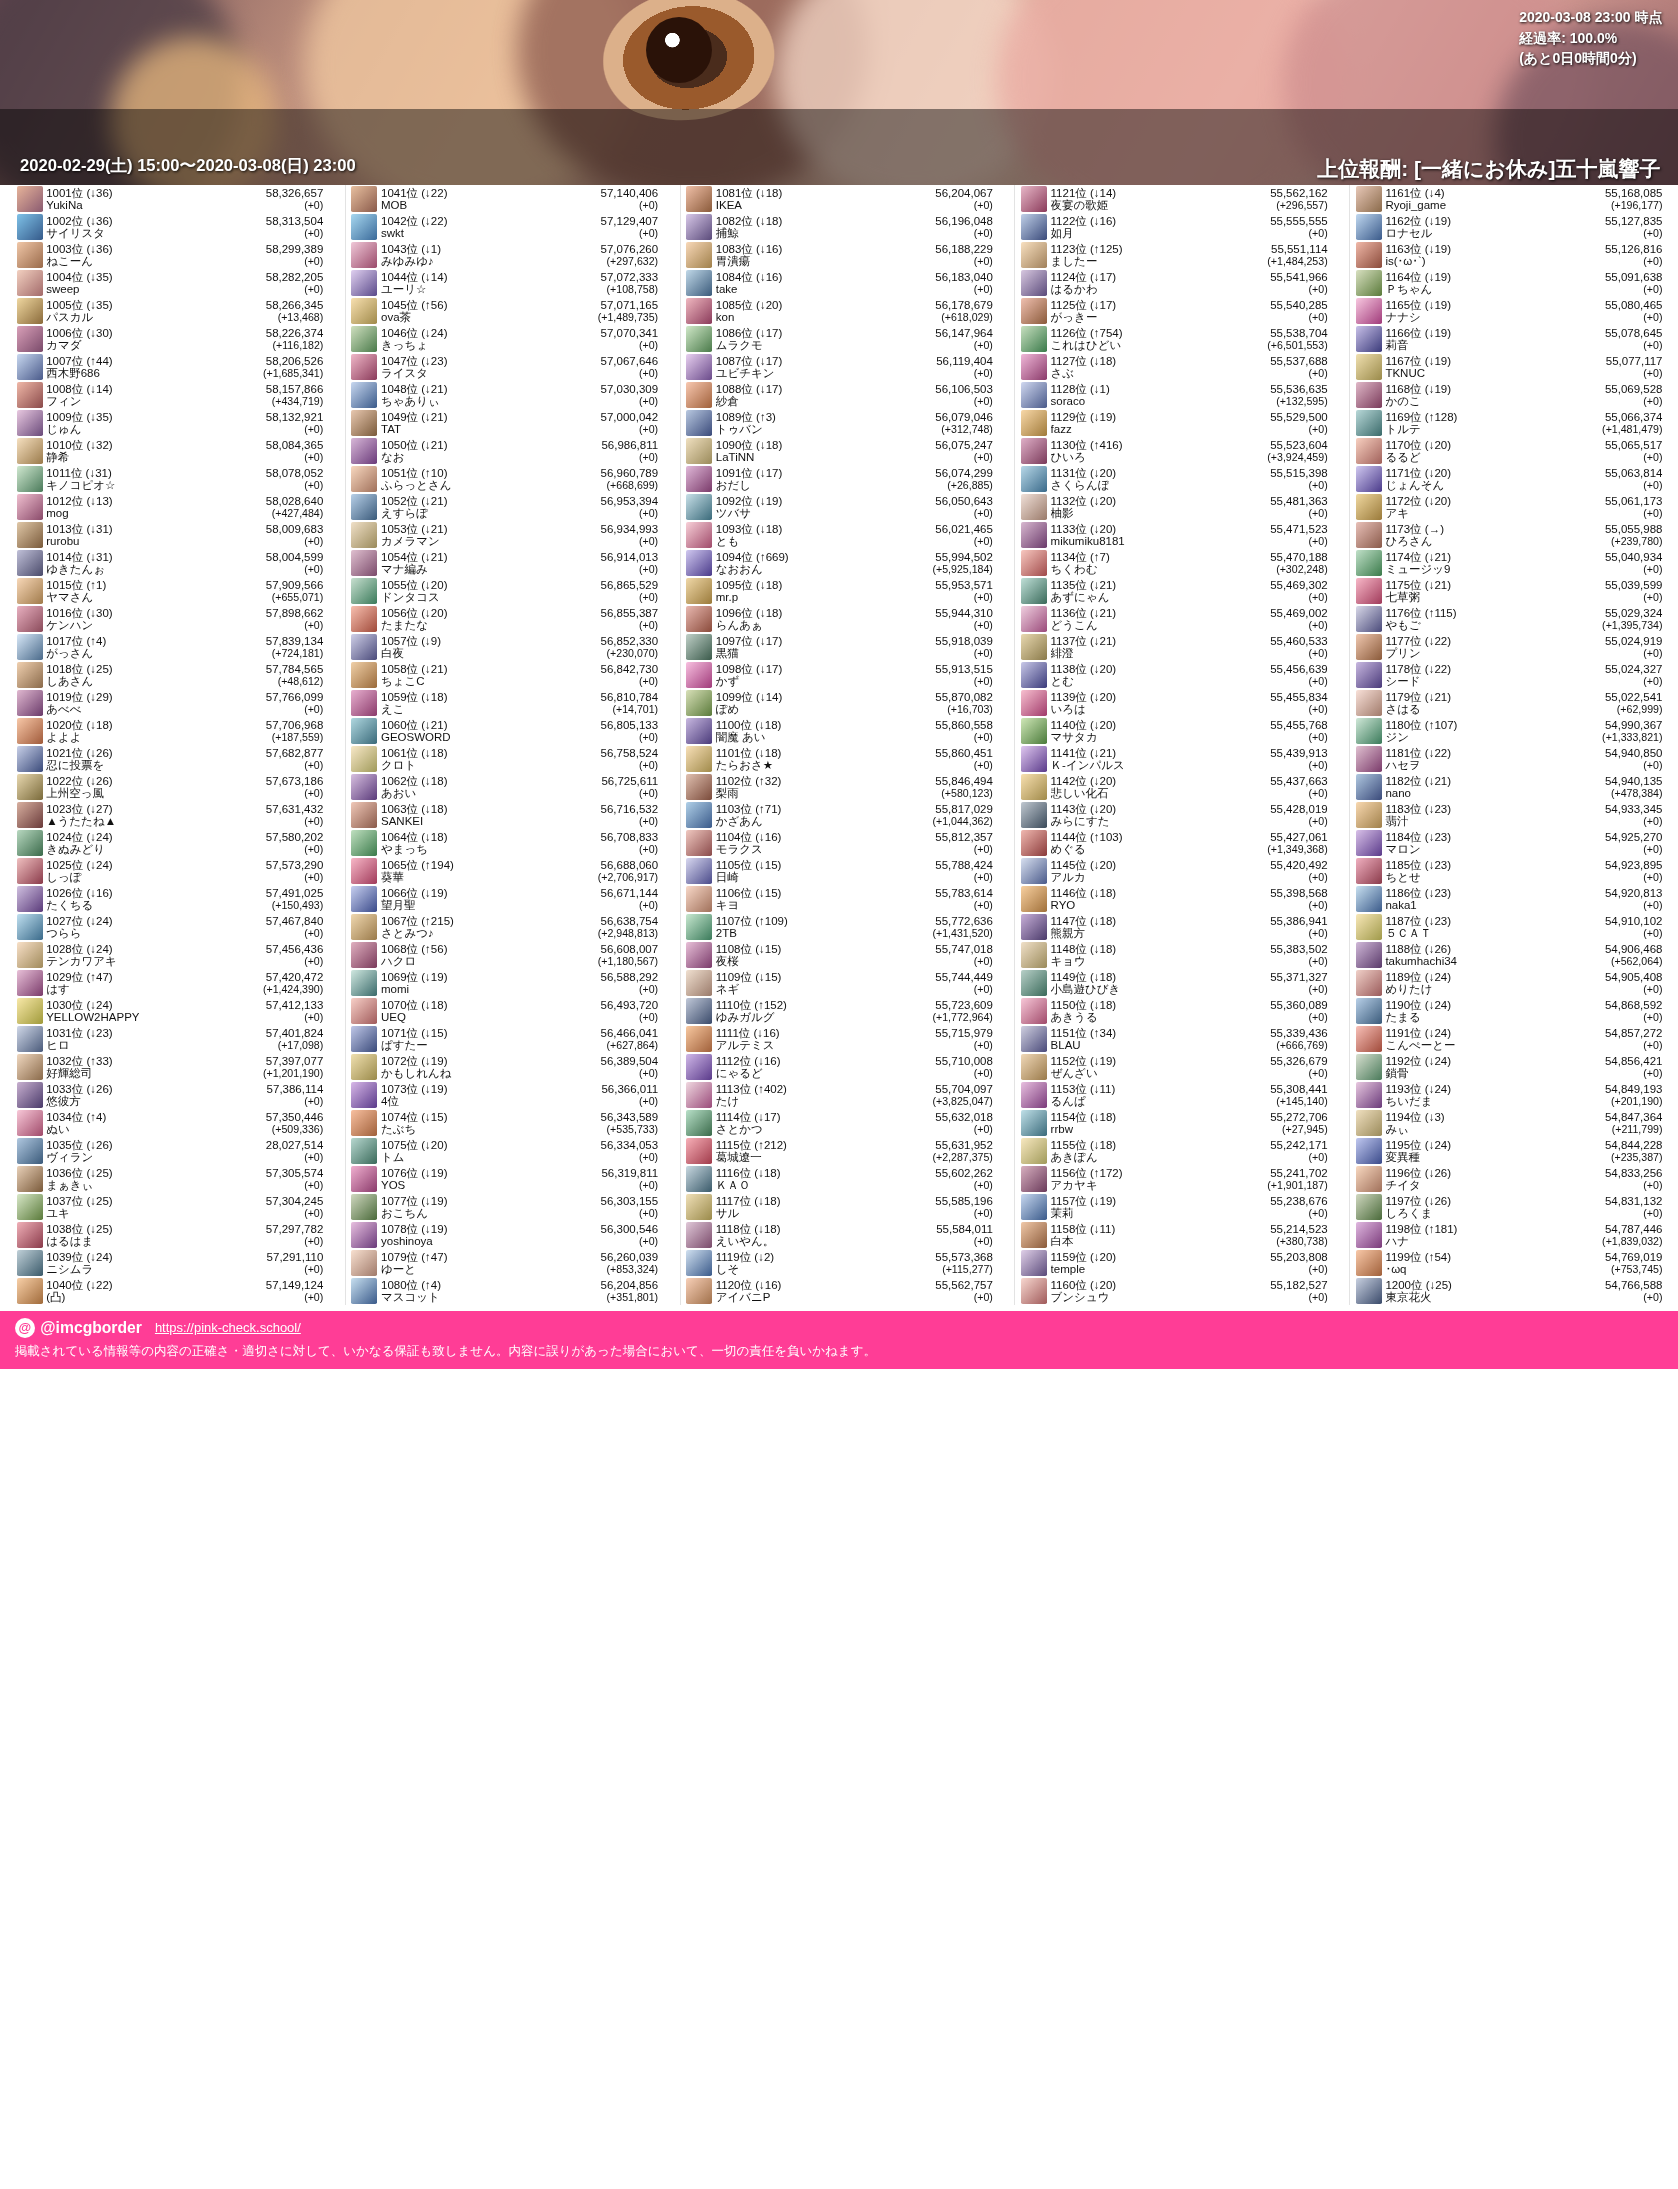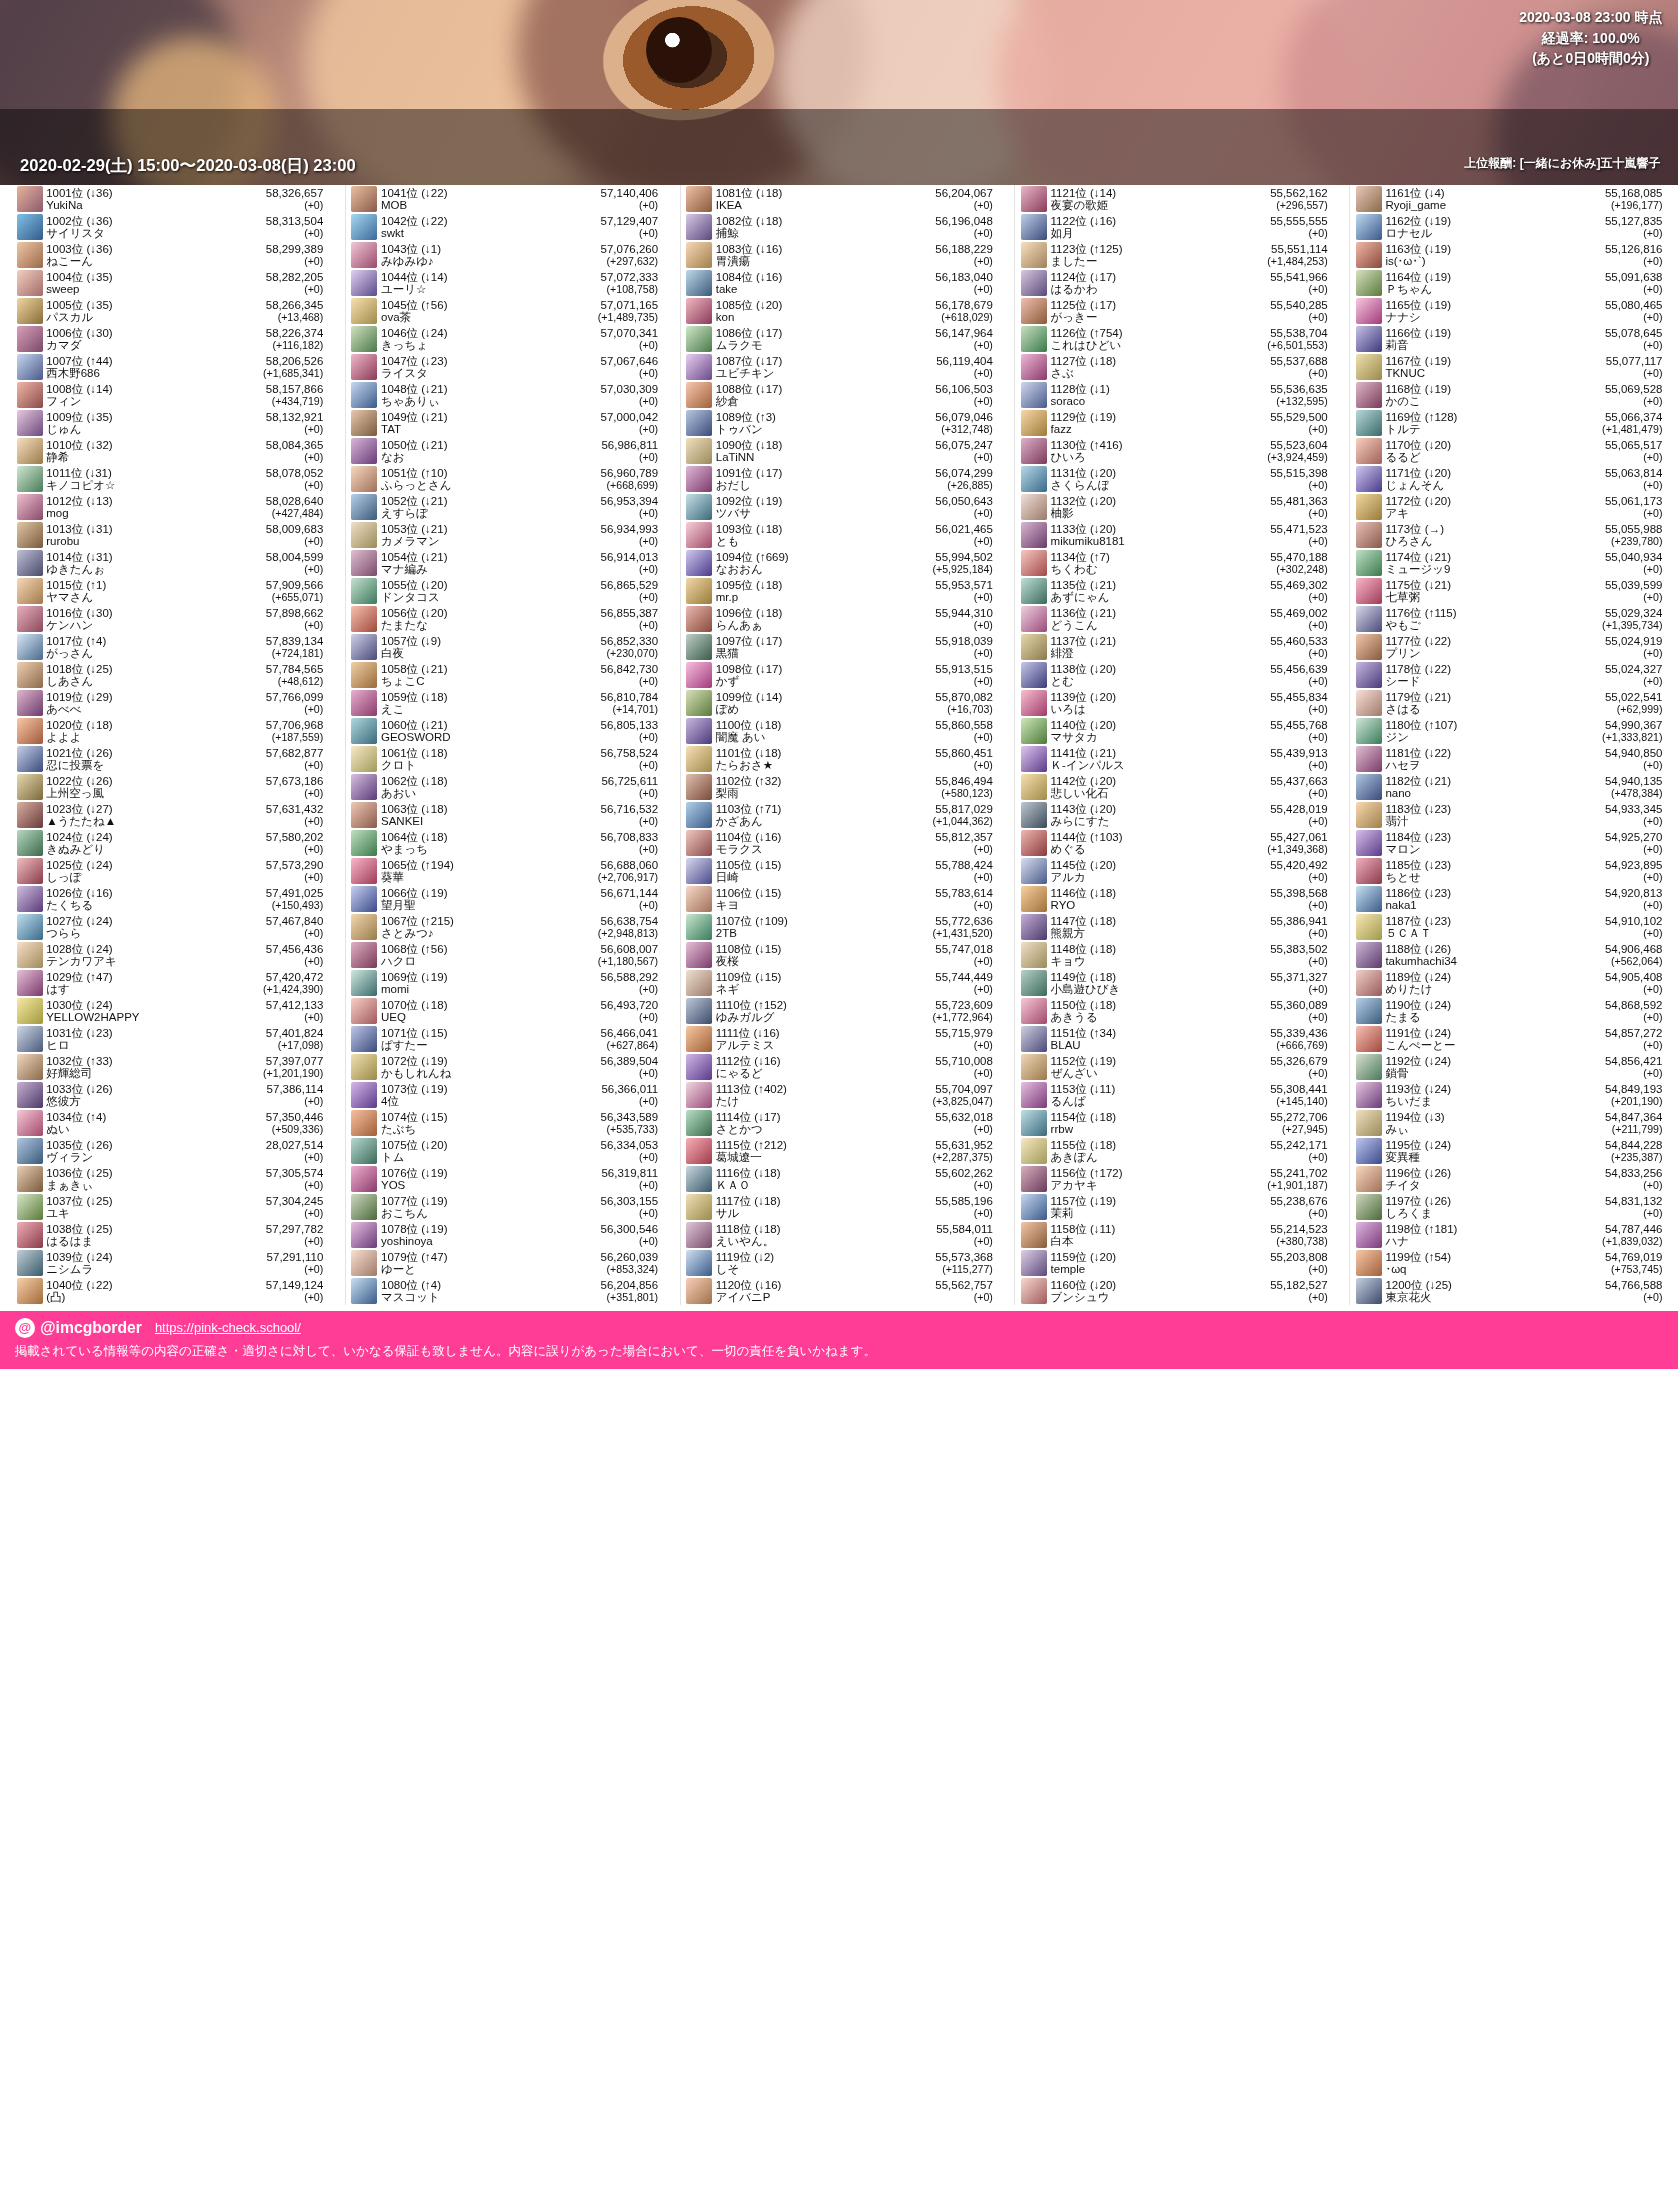--- a/index.html
+++ b/index.html
@@ -54,26 +54,26 @@
     text-shadow: 1.8px 1.8px 3.7px rgba(0,0,0,.85);
     letter-spacing: 0.5px;
   }
   .event-period {
     position:absolute; left:20px; top:155px;
     font-size: 16.6px; font-weight: bold; color:#fff;
     text-shadow: 0.9px 0.9px 2.8px rgba(0,0,0,.9);
   }
   .reward {
     position:absolute; right:18.5px; top:155px;
-    font-size: 12px; font-weight:bold; color:#fff;
+    font-size: 21px; font-weight:bold; color:#fff;
     text-shadow: 0.9px 0.9px 2.8px rgba(0,0,0,.9);
   }
   .timestamp-box {
     position:absolute; right:16.6px; top:7.4px;
-    text-align:center; color:#fff; font-size:14px; line-height:1.45;
+    text-align:left; color:#fff; font-size:14px; line-height:1.45;
     text-shadow: 0.9px 0.9px 2.8px rgba(0,0,0,.95); font-weight:bold;
   }
 
   
   .subtitle {
     padding: 13px 0 9.2px 20px;
     font-size: 17.5px;
     font-weight: bold;
     color:#111;
   }

